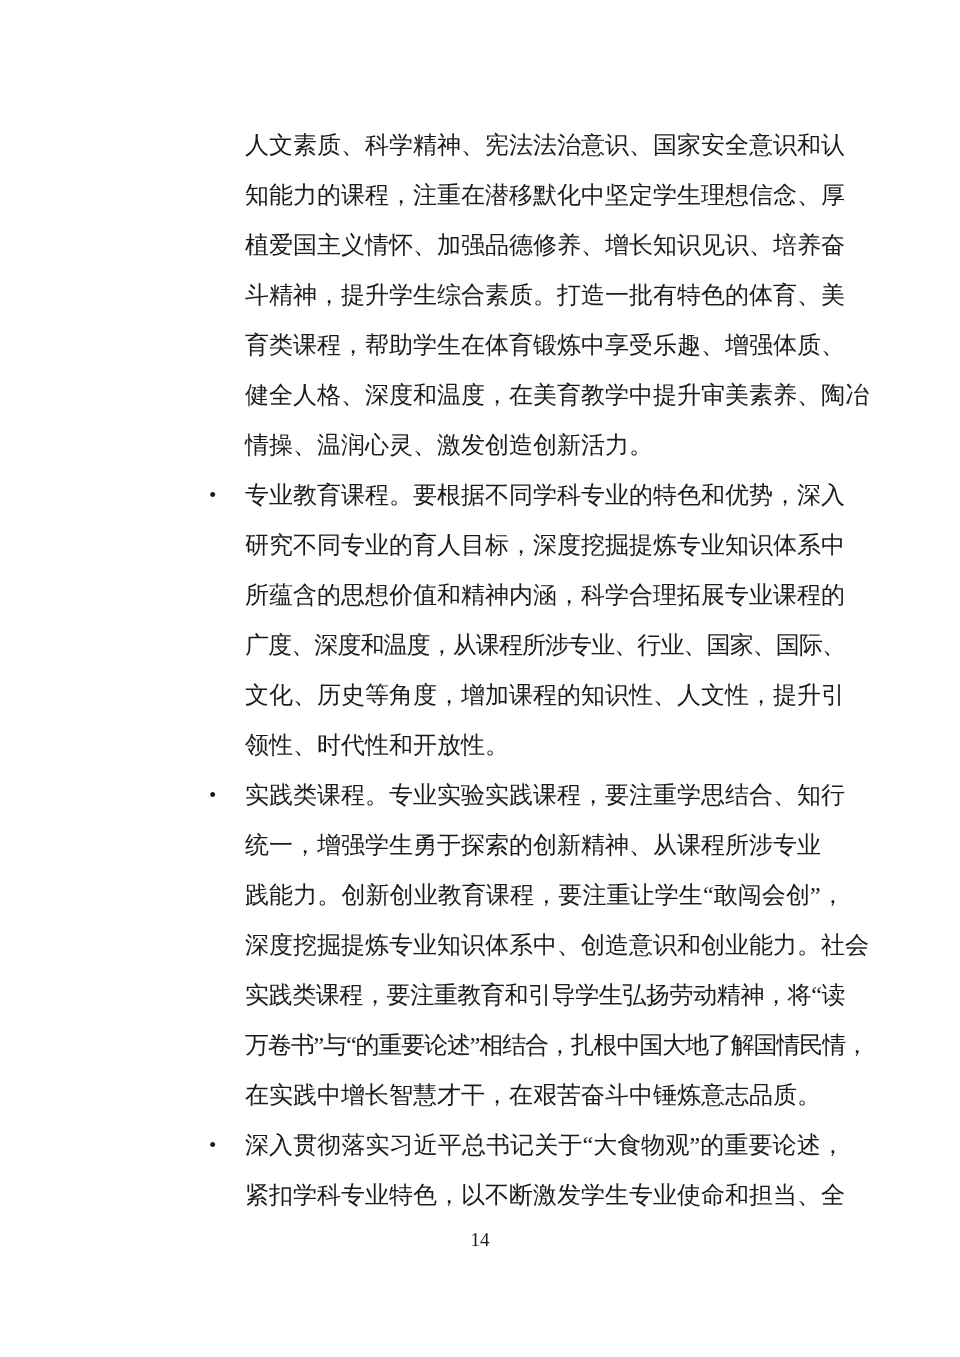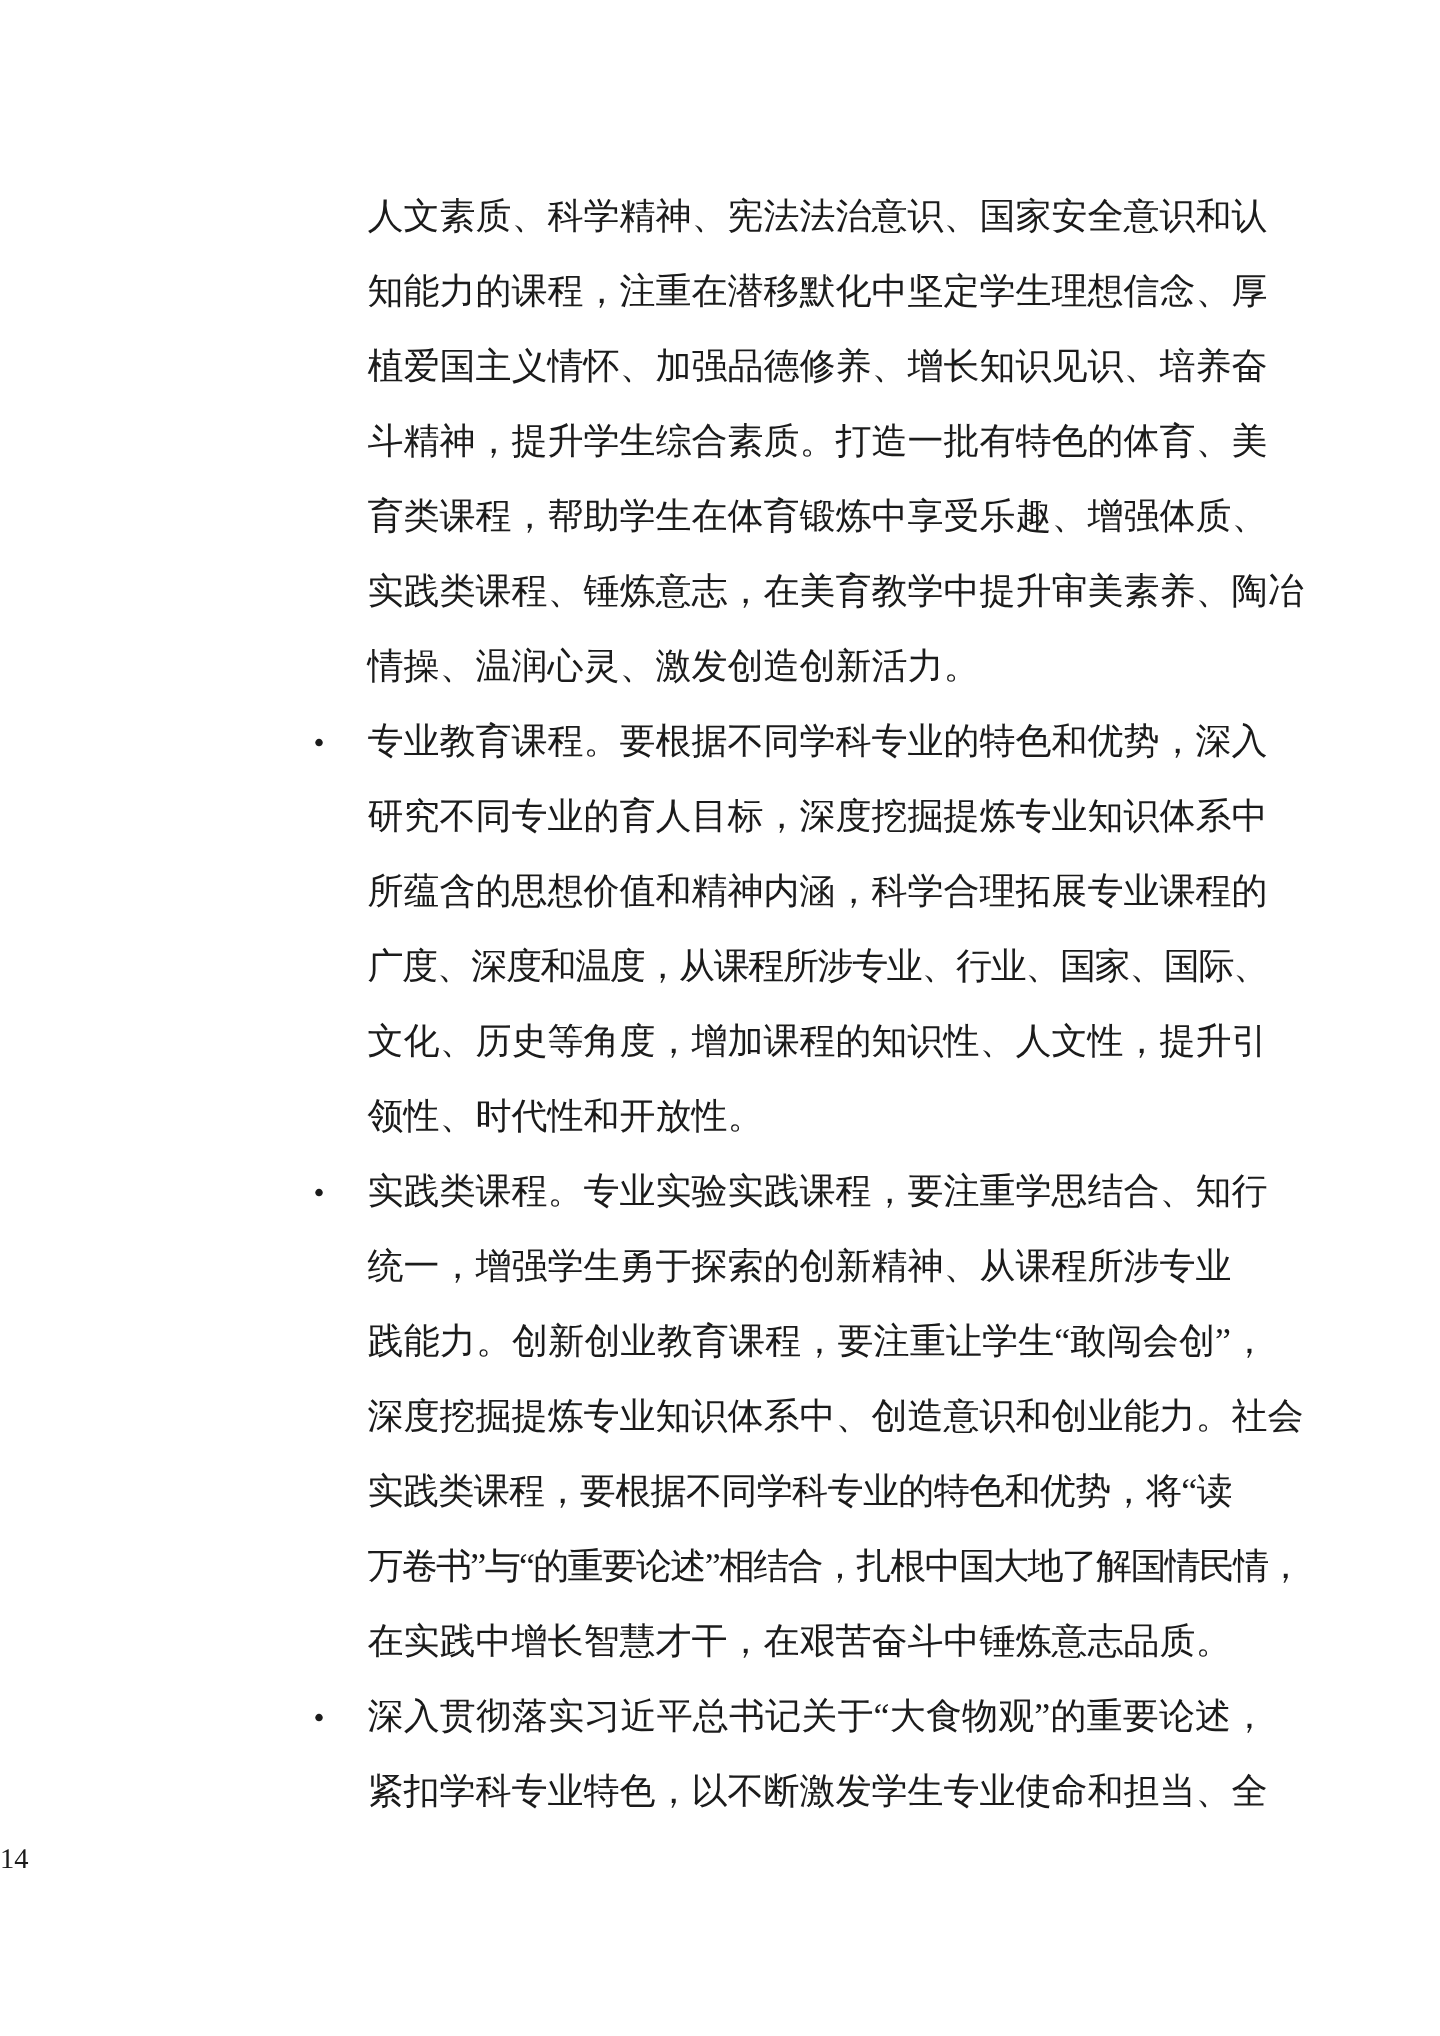--- a/index.html
+++ b/index.html
@@ -42,60 +42,60 @@
     line-height: 50px;
     font-size: 21px;
     text-align: left;
     color: #1b1b1b;
   }
   .page-number {
     position: absolute;
     top: 1227px;
     left: 0;
     width: 100%;
-    text-align: left;
+    text-align: center;
     font-size: 19px;
     line-height: 26px;
     color: #1b1b1b;
     font-family: "Liberation Serif", "DejaVu Serif", serif;
   }
 </style>
 </head>
 <body>
 
 <div class="doc-page">
   <div class="text-block">
 
     <div class="para">
       <div class="line j" style="letter-spacing: 0px;"><span>人文素质、科学精神、宪法法治意识、国家安全意识和认</span></div>
       <div class="line j" style="letter-spacing: 0px;"><span>知能力的课程，注重在潜移默化中坚定学生理想信念、厚</span></div>
       <div class="line j" style="letter-spacing: 0px;"><span>植爱国主义情怀、加强品德修养、增长知识见识、培养奋</span></div>
       <div class="line j" style="letter-spacing: 0px;"><span>斗精神，提升学生综合素质。打造一批有特色的体育、美</span></div>
       <div class="line j" style="letter-spacing: 0px;"><span>育类课程，帮助学生在体育锻炼中享受乐趣、增强体质、</span></div>
-      <div class="line j" style="letter-spacing: 0px;"><span>实践类课程、锤炼意志，在美育教学中提升审美素养、陶冶</span></div>
+      <div class="line j" style="letter-spacing: 0px;"><span>健全人格、深度和温度，在美育教学中提升审美素养、陶冶</span></div>
       <div class="line">情操、温润心灵、激发创造创新活力。</div>
     </div>
 
     <div class="para">
       <span class="bullet-marker">•</span>
       <div class="line j" style="letter-spacing: 0px;"><span>专业教育课程。要根据不同学科专业的特色和优势，深入</span></div>
       <div class="line j" style="letter-spacing: 0px;"><span>研究不同专业的育人目标，深度挖掘提炼专业知识体系中</span></div>
       <div class="line j" style="letter-spacing: 0px;"><span>所蕴含的思想价值和精神内涵，科学合理拓展专业课程的</span></div>
       <div class="line j" style="letter-spacing: -0.92px;"><span>广度、深度和温度，从课程所涉专业、行业、国家、国际、</span></div>
       <div class="line j" style="letter-spacing: 0px; text-align: center;"><span>文化、历史等角度，增加课程的知识性、人文性，提升引</span></div>
       <div class="line">领性、时代性和开放性。</div>
     </div>
 
     <div class="para">
       <span class="bullet-marker">•</span>
       <div class="line j" style="letter-spacing: 0px;"><span>实践类课程。专业实验实践课程，要注重学思结合、知行</span></div>
       <div class="line j" style="letter-spacing: 0px;"><span>统一，增强学生勇于探索的创新精神、从课程所涉专业</span></div>
       <div class="line j" style="letter-spacing: 0.1px;"><span>践能力。创新创业教育课程，要注重让学生“敢闯会创”，</span></div>
       <div class="line j" style="letter-spacing: 0px;"><span>深度挖掘提炼专业知识体系中、创造意识和创业能力。社会</span></div>
-      <div class="line j" style="letter-spacing: -0.41px;"><span>实践类课程，要根据不同学科专业的特色和优势，将“读</span></div>
+      <div class="line j" style="letter-spacing: -0.41px;"><span>实践类课程，要注重教育和引导学生弘扬劳动精神，将“读</span></div>
       <div class="line j" style="letter-spacing: -1.14px;"><span>万卷书”与“的重要论述”相结合，扎根中国大地了解国情民情，</span></div>
       <div class="line">在实践中增长智慧才干，在艰苦奋斗中锤炼意志品质。</div>
     </div>
 
     <div class="para">
       <span class="bullet-marker">•</span>
       <div class="line j" style="letter-spacing: 0.1px;"><span>深入贯彻落实习近平总书记关于“大食物观”的重要论述，</span></div>
       <div class="line j" style="letter-spacing: 0px;"><span>紧扣学科专业特色，以不断激发学生专业使命和担当、全</span></div>
     </div>
 

